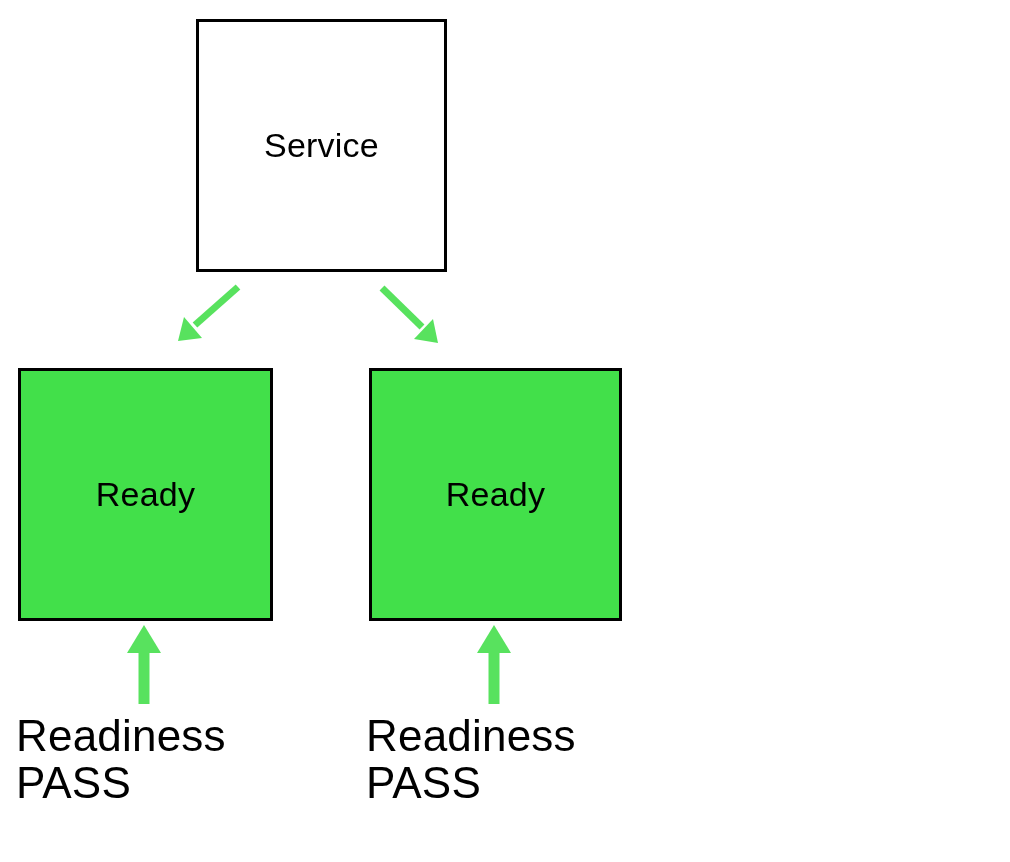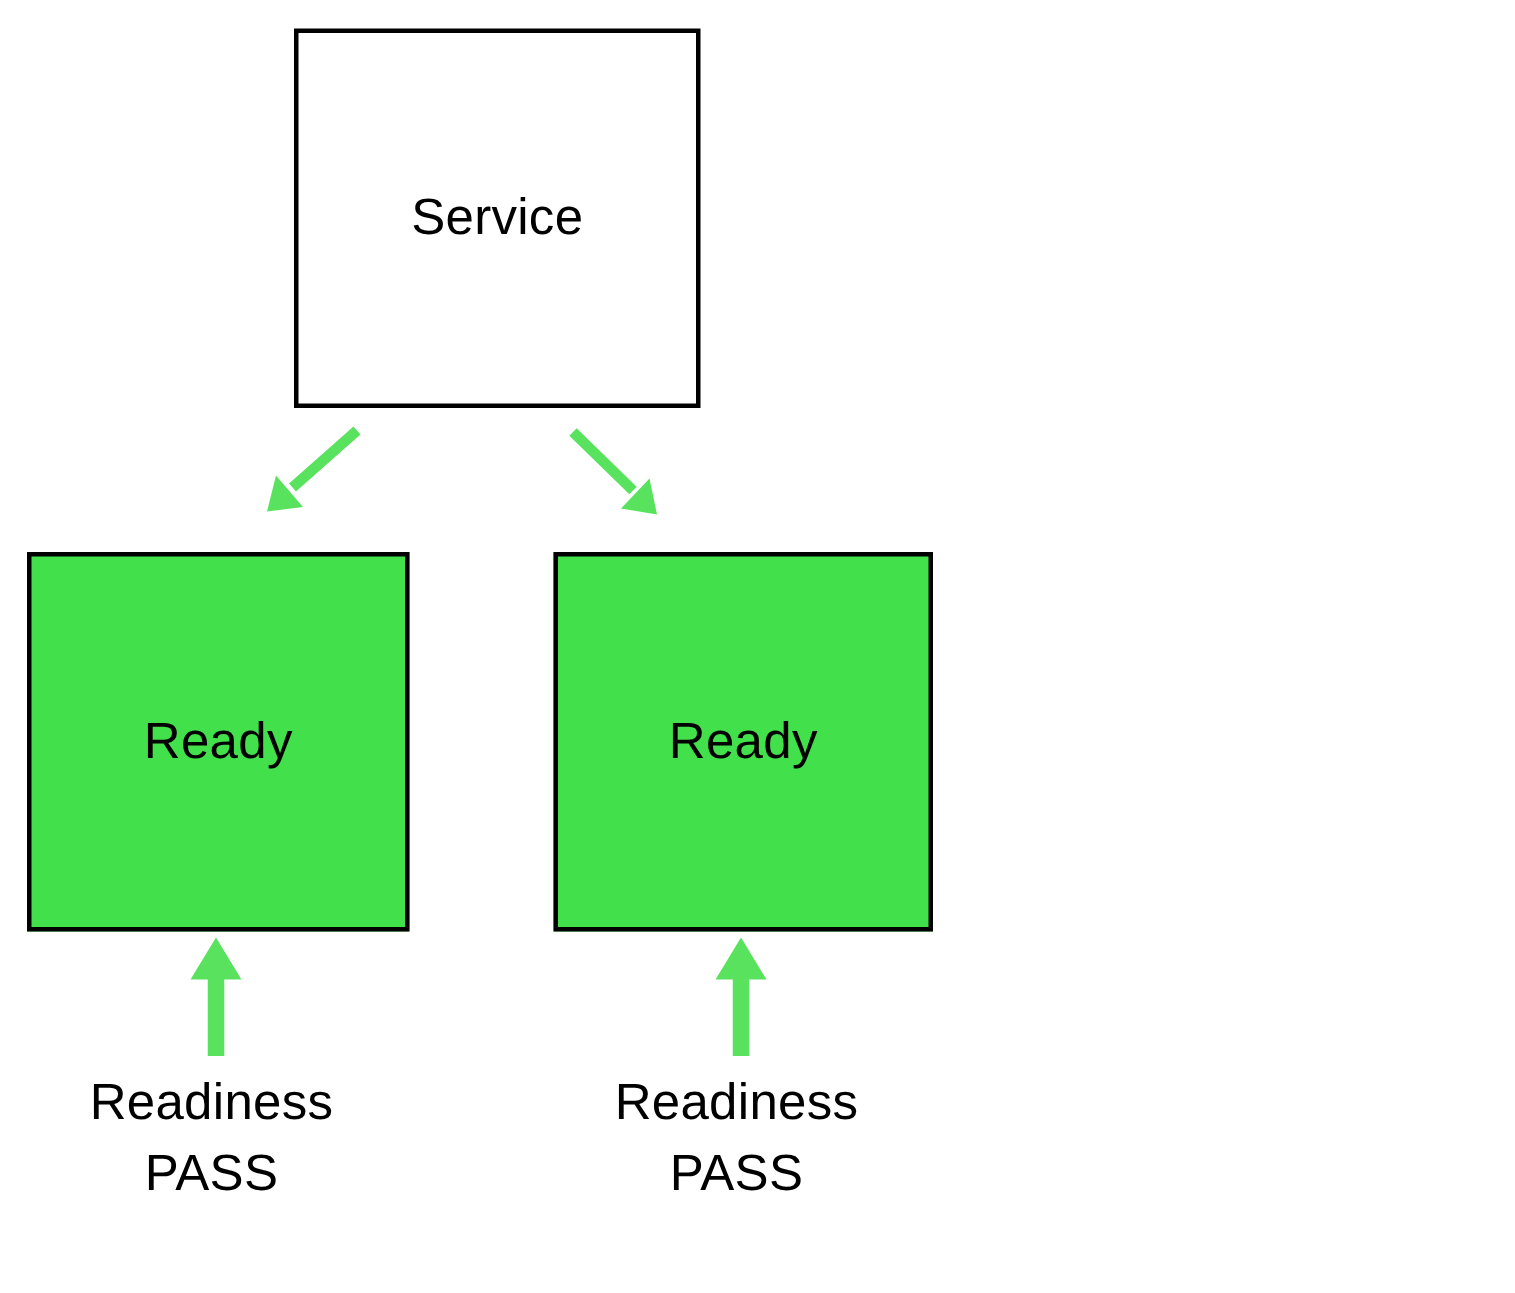--- a/index.html
+++ b/index.html
@@ -24,21 +24,21 @@
     display: flex;
     align-items: center;
     justify-content: center;
     font-size: 34px;
     color: #000000;
     letter-spacing: 0.2px;
   }
   .node-service {
     left: 196px;
     top: 19px;
-    width: 271px;
+    width: 251px;
     height: 253px;
     background: #ffffff;
   }
   .node-ready-left {
     left: 18px;
     top: 368px;
     width: 255px;
     height: 253px;
   }
   .node-ready-right {
@@ -48,22 +48,22 @@
     height: 253px;
   }
   .arrow {
     position: absolute;
     overflow: visible;
   }
   .pass-label {
     position: absolute;
     top: 712px;
     width: 250px;
-    text-align: center;
-    font-size: 34px;
+    text-align: left;
+    font-size: 44px;
     line-height: 47px;
     color: #000000;
     letter-spacing: 0.2px;
   }
   .pass-label-left {
     left: 16px;
   }
   .pass-label-right {
     left: 366px;
   }

